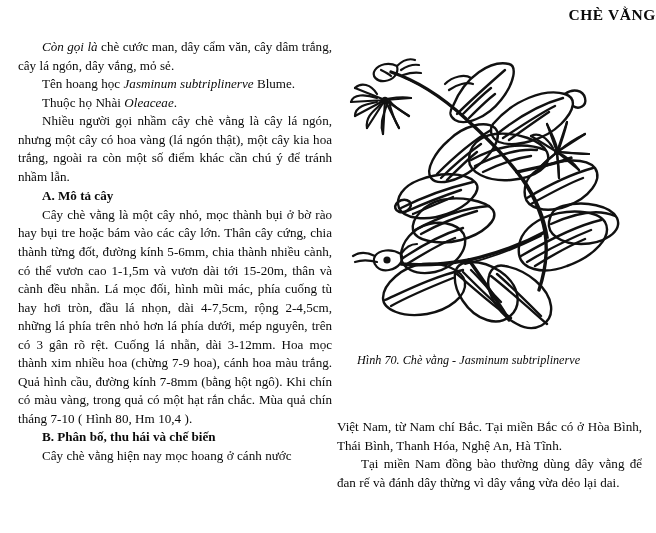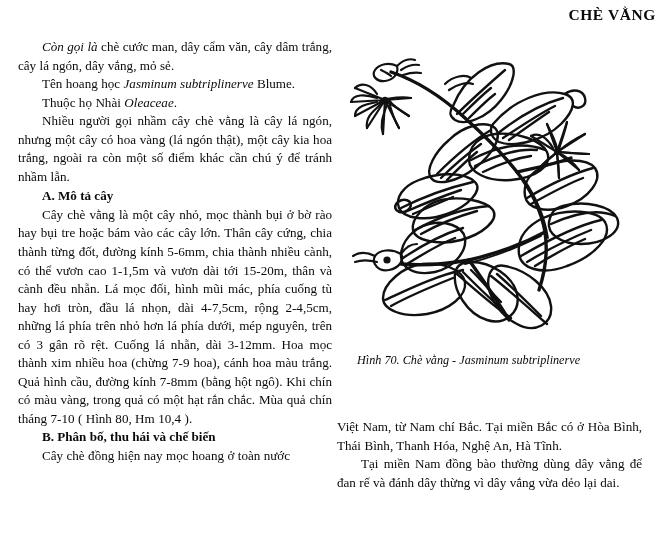--- a/index.html
+++ b/index.html
@@ -110,21 +110,21 @@
     <p class="para"><span>Thuộc họ Nhài </span><span class="ital">Oleaceae</span><span>.</span></p>
 
     <p class="para">Nhiều người gọi nhầm cây chè vằng là cây lá ngón, nhưng một cây có hoa vàng (lá  ngón thật), một cây kia hoa trắng, ngoài ra còn một số điểm khác cần chú ý để tránh nhầm lẫn.</p>
 
     <div class="gap-sm"></div>
 
     <p class="heading">A. Mô tả cây</p>
     <p class="para">Cây chè vằng là một cây nhỏ, mọc thành bụi ở bờ rào hay bụi tre hoặc bám vào  các cây lớn. Thân cây cứng, chia thành từng đốt, đường kính 5-6mm, chia thành  nhiều cành, có thể vươn cao 1-1,5m và vươn dài tới 15-20m, thân và cành đều  nhẵn. Lá mọc đối, hình mũi mác, phía cuống tù hay hơi tròn, đầu lá nhọn, dài  4-7,5cm, rộng 2-4,5cm, những lá phía trên nhỏ hơn lá phía dưới, mép nguyên,  trên có 3 gân rõ rệt. Cuống lá nhẵn, dài 3-12mm. Hoa mọc thành xim nhiều hoa (chừng 7-9 hoa), cánh hoa màu trắng. Quả hình cầu, đường kính 7-8mm (bằng  hột ngô). Khi chín có màu vàng, trong quả có một hạt rắn chắc. Mùa quả chín  tháng 7-10 ( Hình 80, Hm 10,4 ).</p>
 
     <p class="heading">B. Phân bố, thu hái và chế biến</p>
-    <p class="para">Cây chè đồng hiện nay mọc hoang ở toàn nước</p>
+    <p class="para">Cây chè vằng hiện nay mọc hoang ở cánh nước</p>
 
   </div>
 
   <div id="figure-block">
 
     <svg id="illustration" viewBox="0 0 290 300" xmlns="http://www.w3.org/2000/svg">
       <g fill="none" stroke="#111111" stroke-linecap="round" stroke-linejoin="round">
 
         <g stroke-width="3.4">
           <path d="M46 24 C70 32, 96 48, 120 70 C140 88, 158 106, 172 124"></path>

